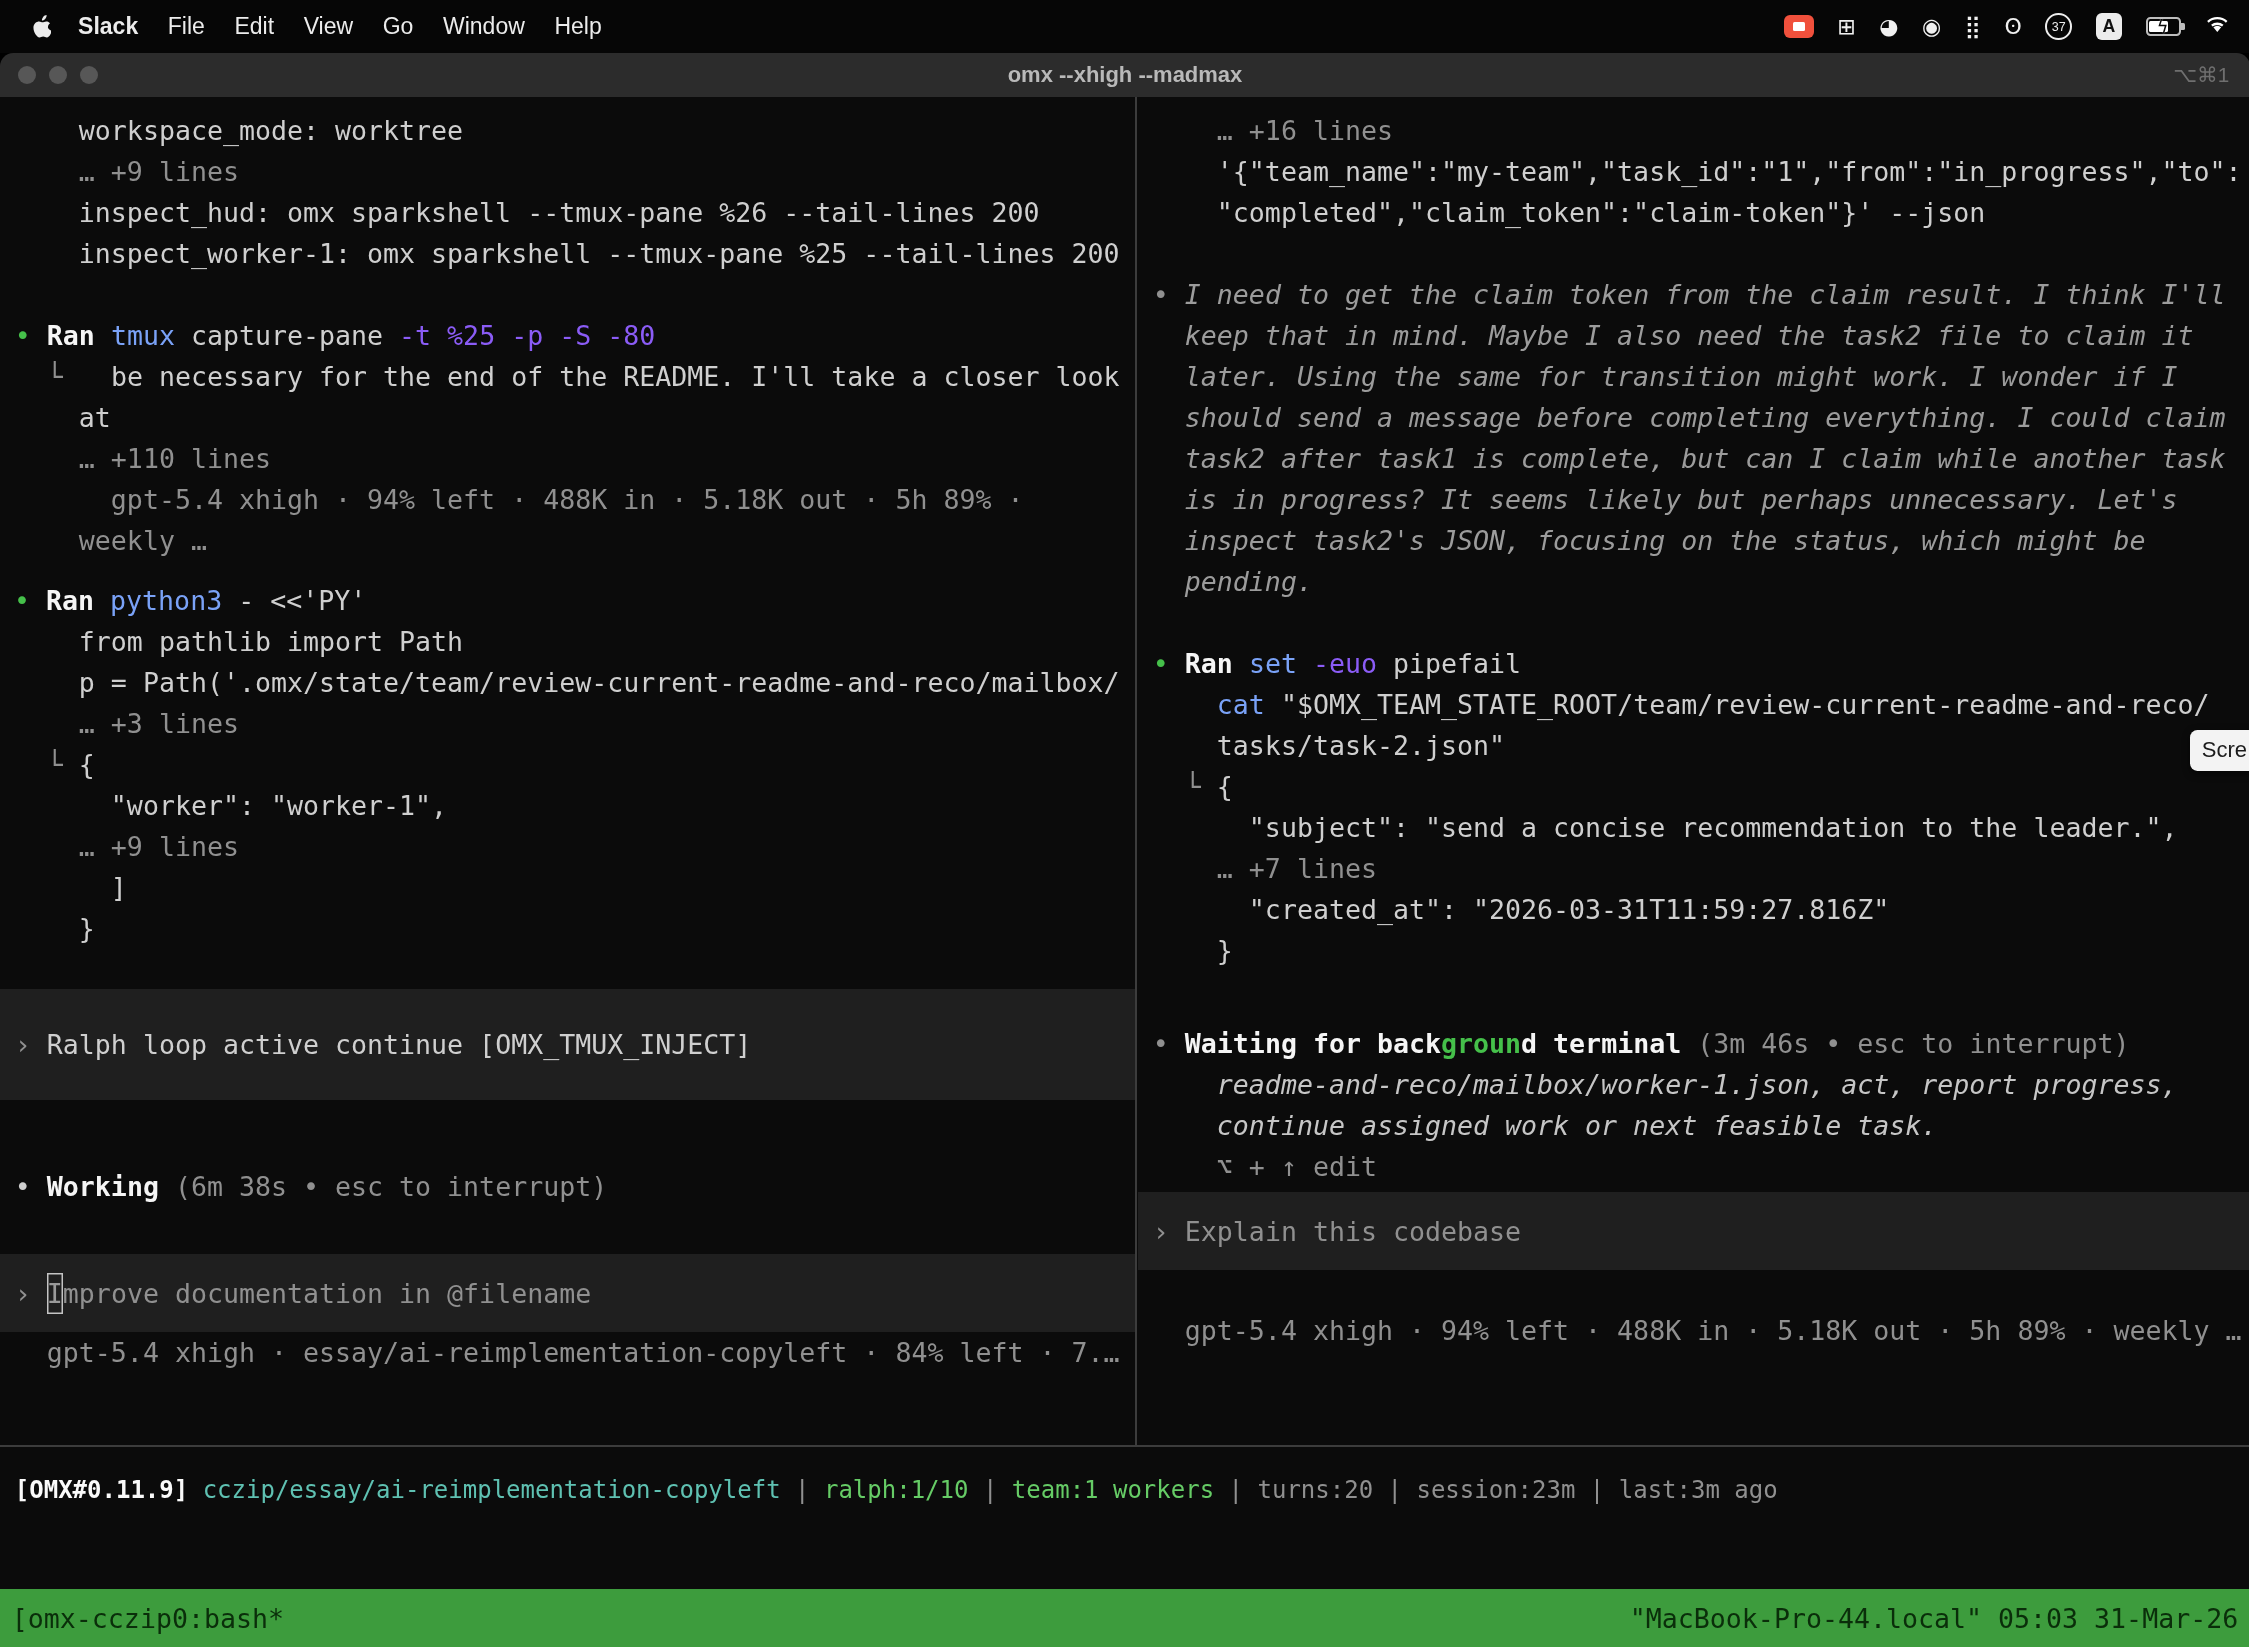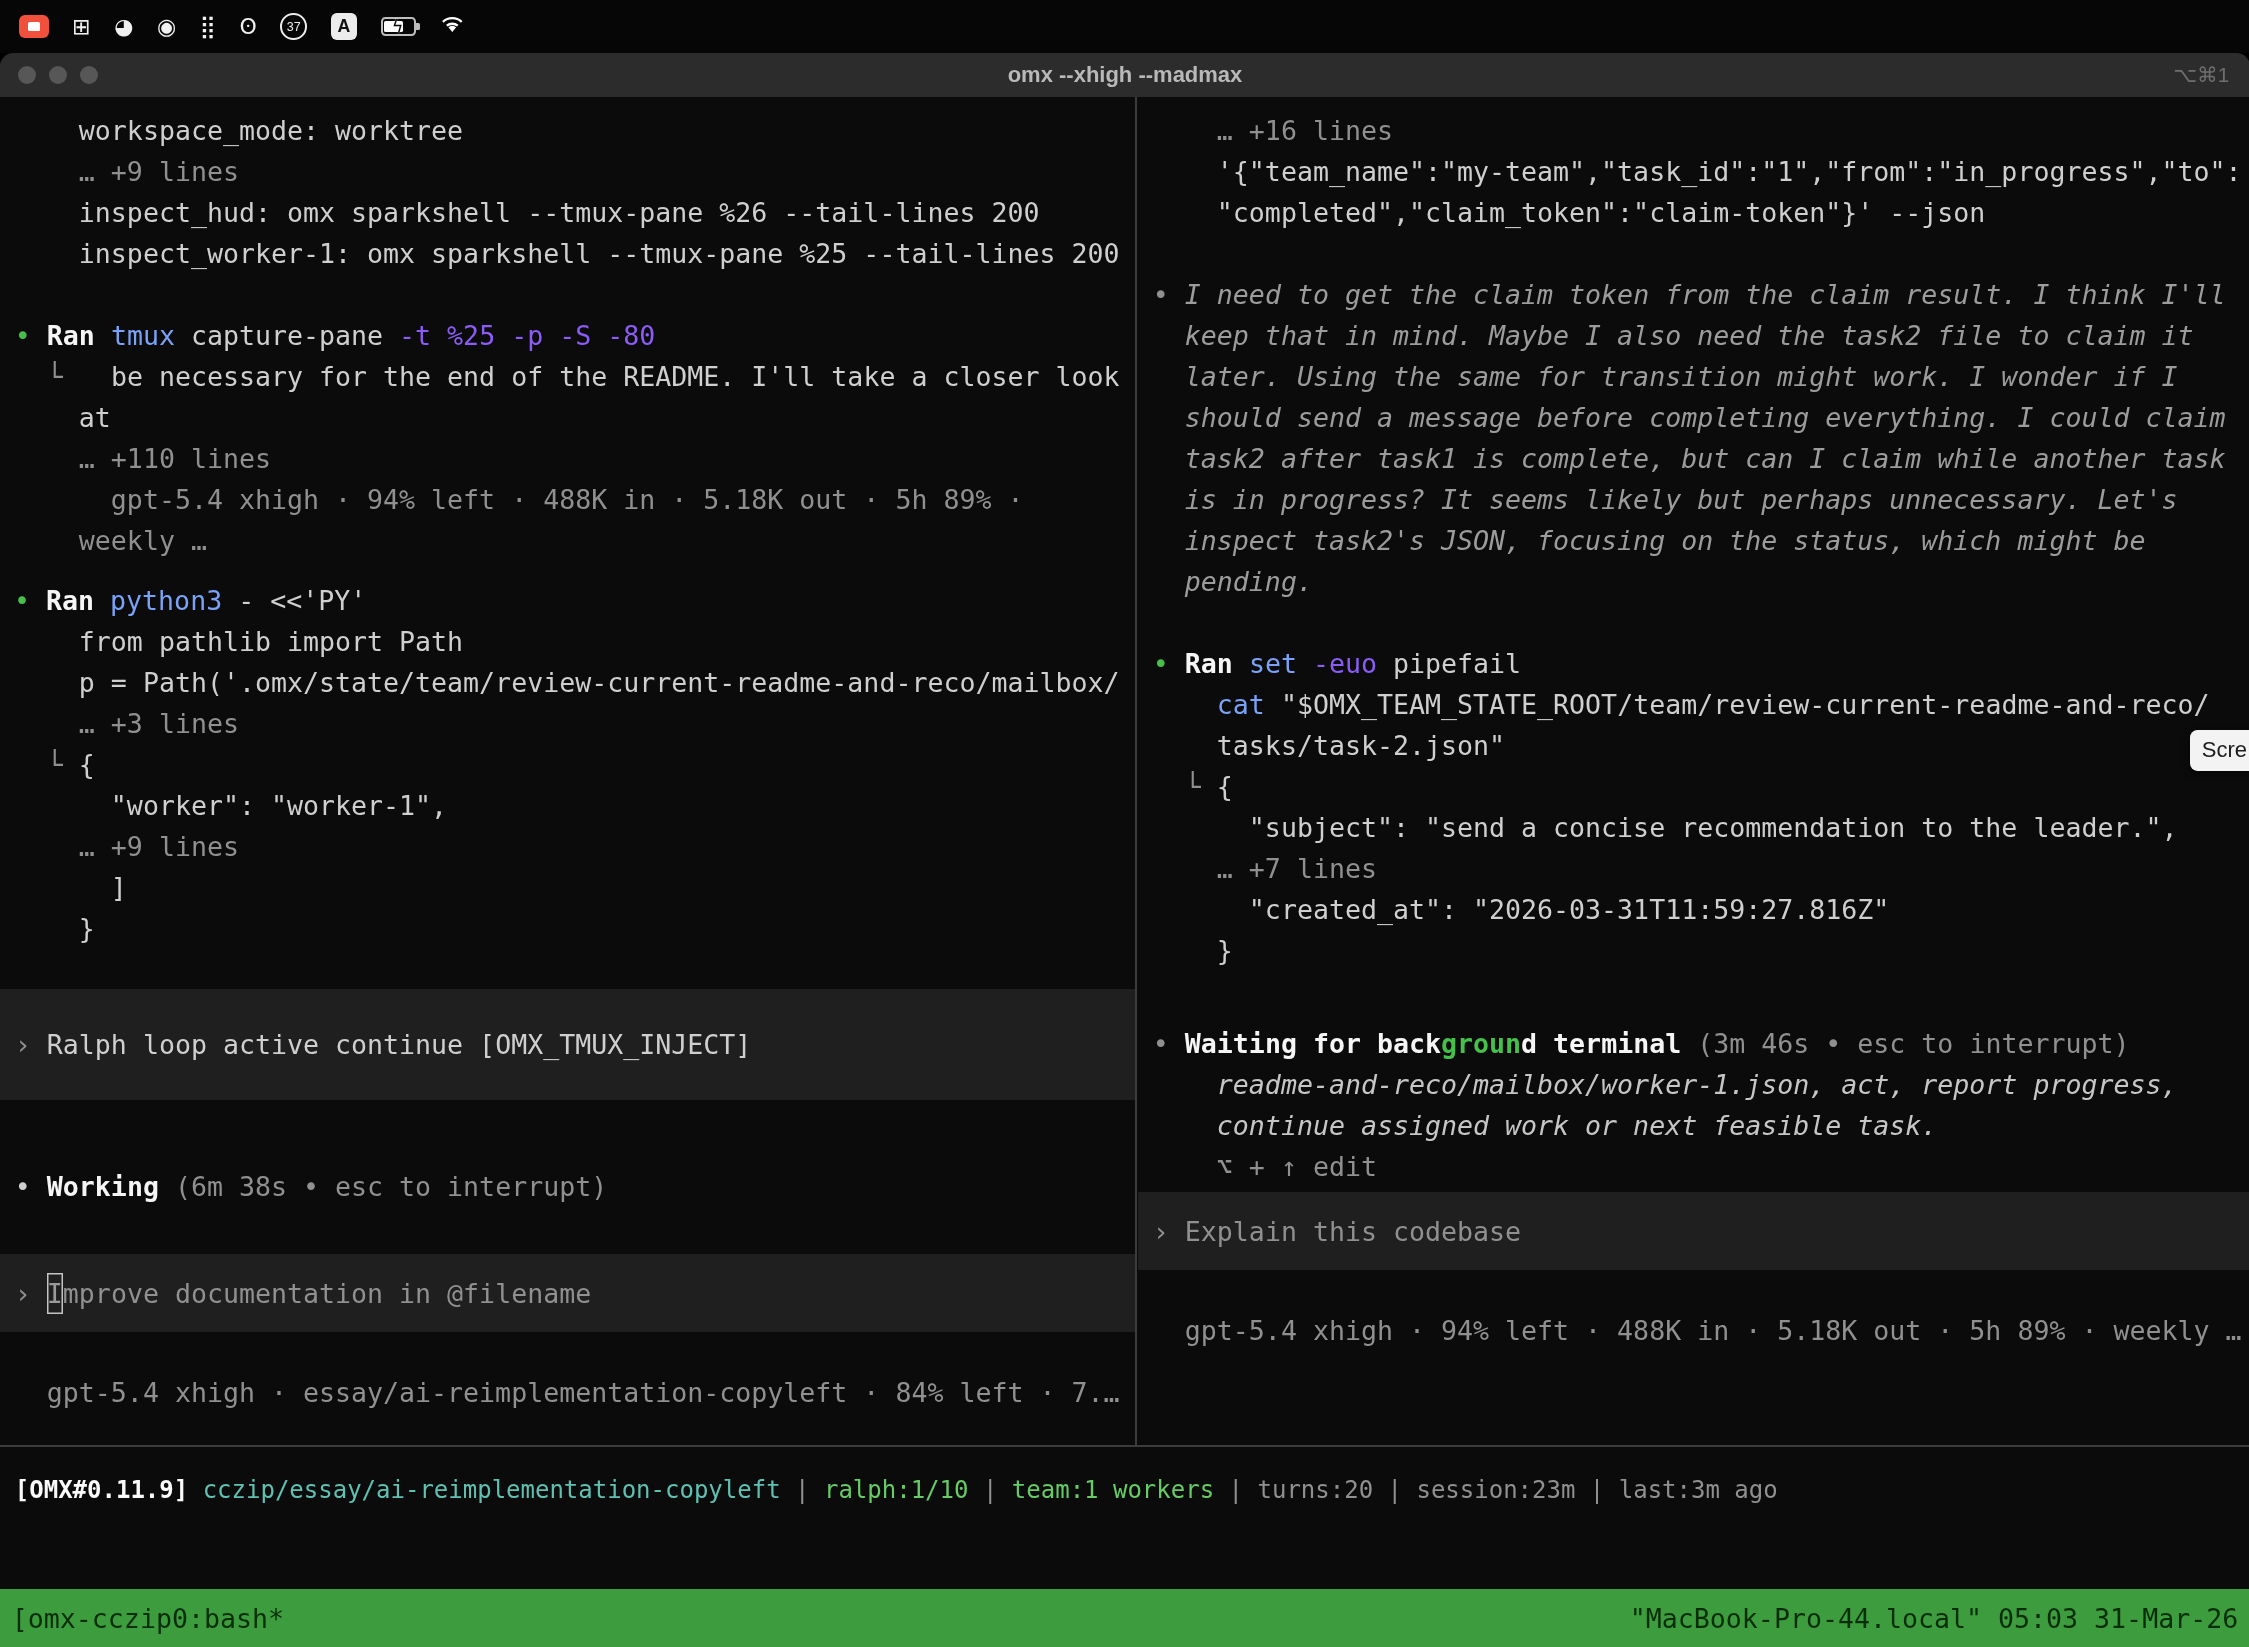--- a/index.html
+++ b/index.html
@@ -66,20 +66,29 @@
 
   .tooltip{position:absolute;top:633px;right:0;background:#f3f3f3;color:#1b1b1b;font-family:"Liberation Sans",sans-serif;
     font-size:22px;padding:7.4px 3px 7.4px 11.8px;border-radius:7.4px 0 0 7.4px;box-shadow:0 2.2px 7.4px rgba(0,0,0,.55);z-index:5}
 </style>
 </head>
 <body>
 
 <div class="screen">
 
   <div class="menubar">
+    <div class="mb-left">
+      <span class="apple">
+        <svg width="20.7" height="25" viewBox="0 0 17 20">
+            <path fill="#ececec" d="M13.9 10.6c0-2.1 1.7-3.1 1.8-3.2-1-1.4-2.5-1.6-3-1.6-1.3-.1-2.5.8-3.2.8-.7 0-1.7-.8-2.8-.8C4.6 5.8 2 7.5 2 10.9c0 2.1.8 4.3 1.8 5.7.9 1.3 1.9 2.4 3.2 2.4 1.1 0 1.6-.7 3-.7s1.8.7 3 .7 2.1-1.2 2.9-2.5c.9-1.4 1.3-2.8 1.3-2.9-.1 0-3.3-1.3-3.3-3zM11.8 3.6c.6-.8 1.1-1.9 1-3-.9 0-2.1.6-2.8 1.5-.6.7-1.2 1.9-1 3 1 .1 2.1-.6 2.8-1.5z"></path>
+          </svg>
+      </span>
+      <span class="mb-app">Slack</span>
+      <span id="menu-items"><span class="mb-item">File</span><span class="mb-item">Edit</span><span class="mb-item">View</span><span class="mb-item">Go</span><span class="mb-item">Window</span><span class="mb-item">Help</span></span>
+    </div>
     <div class="mb-right" id="mb-icons">
         <span class="rec">
           <i></i>
         </span>
         <span class="mb-ico">⊞</span>
         <span class="mb-ico">◕</span>
         <span class="mb-ico">◉</span>
         <span class="mb-ico">⣿</span>
         <span class="mb-ico">ʘ</span>
         <span class="badge">37</span>
@@ -125,21 +134,21 @@
           <div class="tline"><span class="s-fg">    p = Path('.omx/state/team/review-current-readme-and-reco/mailbox/</span></div>
           <div class="tline"><span class="s-dim">    … +3 lines</span></div>
           <div class="tline"><span class="s-dim">  └ </span><span class="s-fg">{</span></div>
           <div class="tline"><span class="s-fg">      "worker": "worker-1",</span></div>
           <div class="tline"><span class="s-dim">    … +9 lines</span></div>
           <div class="tline"><span class="s-fg">      ]</span></div>
           <div class="tline"><span class="s-fg">    }</span></div>
           <div class="tline band band-lg" style="margin-top: 40px;"><span class="s-dim">› </span><span class="s-fg">Ralph loop active continue [OMX_TMUX_INJECT]</span></div>
           <div class="tline" style="margin-top: 66px;"><span class="s-fg">• </span><span class="s-bold">Working</span><span class="s-dim"> (6m 38s • esc to interrupt)</span></div>
           <div class="tline band" style="margin-top: 47px;"><span class="s-dim">› </span><span class="s-cursor">I</span><span class="s-dim">mprove documentation in @filename</span></div>
-          <div class="tline" style="margin-top: 40px;"><span class="s-dim">  gpt-5.4 xhigh · essay/ai-reimplementation-copyleft · 84% left · 7.…</span></div>
+          <div class="tline" style=""><span class="s-dim">  gpt-5.4 xhigh · essay/ai-reimplementation-copyleft · 84% left · 7.…</span></div>
         </div>
       <div class="divider"></div>
       <div class="pane right" id="pane-right">
           <div class="tline"><span class="s-dim">    … +16 lines</span></div>
           <div class="tline"><span class="s-fg">    '{"team_name":"my-team","task_id":"1","from":"in_progress","to":</span></div>
           <div class="tline"><span class="s-fg">    "completed","claim_token":"claim-token"}' --json</span></div>
           <div class="tline" style="margin-top: 41px;"><span class="s-dim">• </span><span class="s-it">I need to get the claim token from the claim result. I think I'll</span></div>
           <div class="tline"><span class="s-it">  keep that in mind. Maybe I also need the task2 file to claim it</span></div>
           <div class="tline"><span class="s-it">  later. Using the same for transition might work. I wonder if I</span></div>
           <div class="tline"><span class="s-it">  should send a message before completing everything. I could claim</span></div>

